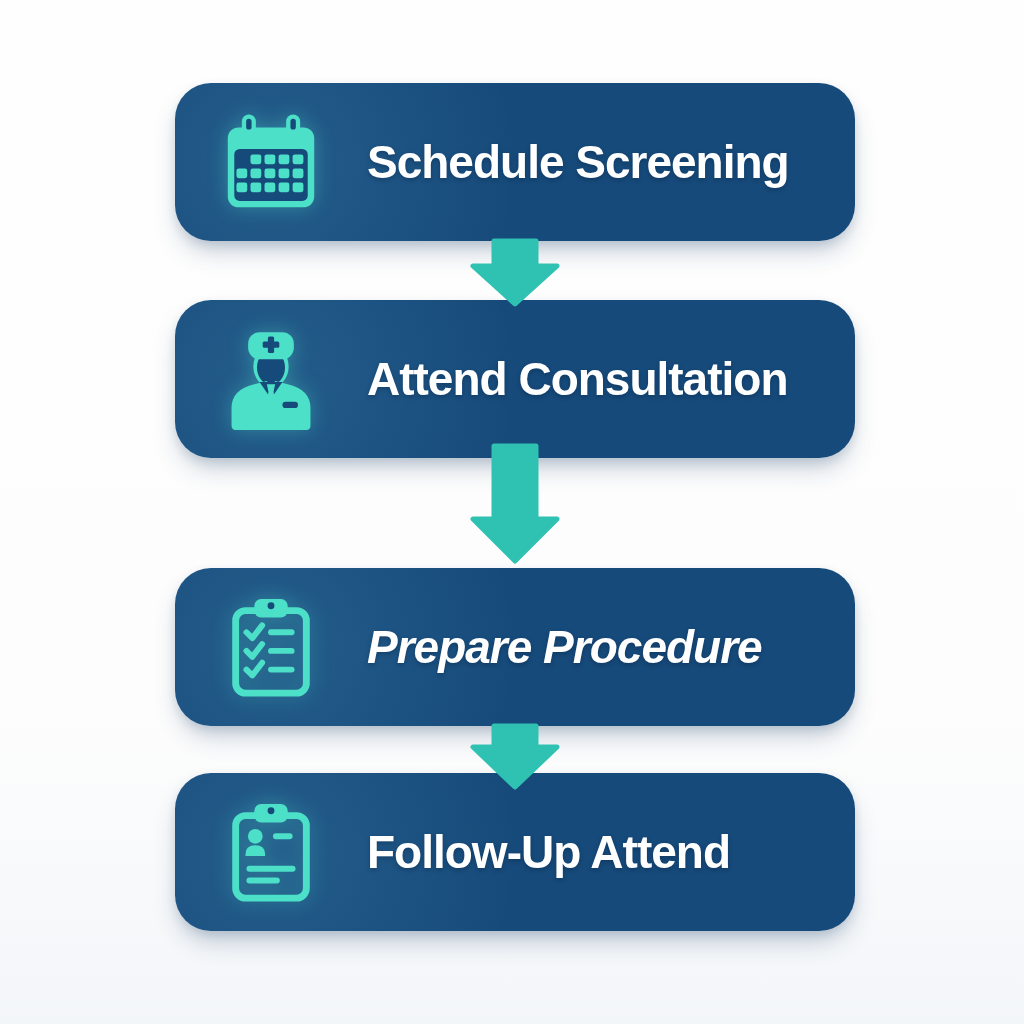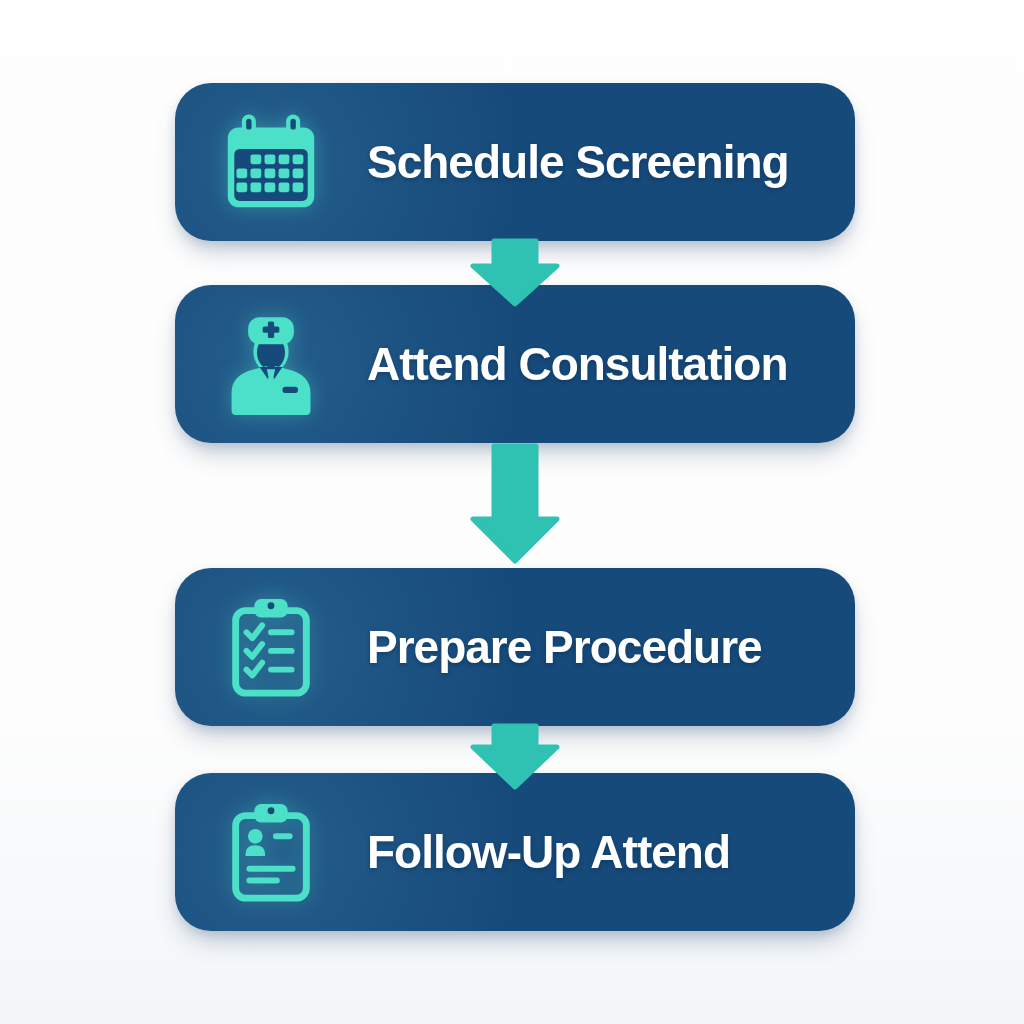--- a/index.html
+++ b/index.html
@@ -18,22 +18,22 @@
   .step{
     position:absolute;left:175px;width:680px;height:158px;
     background:
       radial-gradient(circle at 95px 50%, rgba(130,220,255,0.13), rgba(130,220,255,0) 42%),
       var(--box);
     border-radius:36px;
     box-shadow:0 14px 26px -6px rgba(35,70,110,0.30), 0 4px 10px rgba(35,70,110,0.12);
     display:flex;align-items:center;
   }
   .s1{top:83px;}
-  .s2{top:285px;}
-  .s3{top:568px;}
+  .s2{top:300px;}
+  .s3{top:568px;font-style:italic;}
   .s4{top:773px;}
   .icon-wrap{
     position:absolute;left:42px;top:50%;transform:translateY(-50%);
     width:108px;height:108px;display:flex;align-items:center;justify-content:center;
     filter:drop-shadow(0 0 10px rgba(77,224,200,0.35));
   }
   .icon-wrap svg{width:100%;height:100%;}
   .mint{fill:var(--icon);}
   .navy{fill:var(--box);}
   .mint-stroke{stroke:var(--icon);fill:none;}

